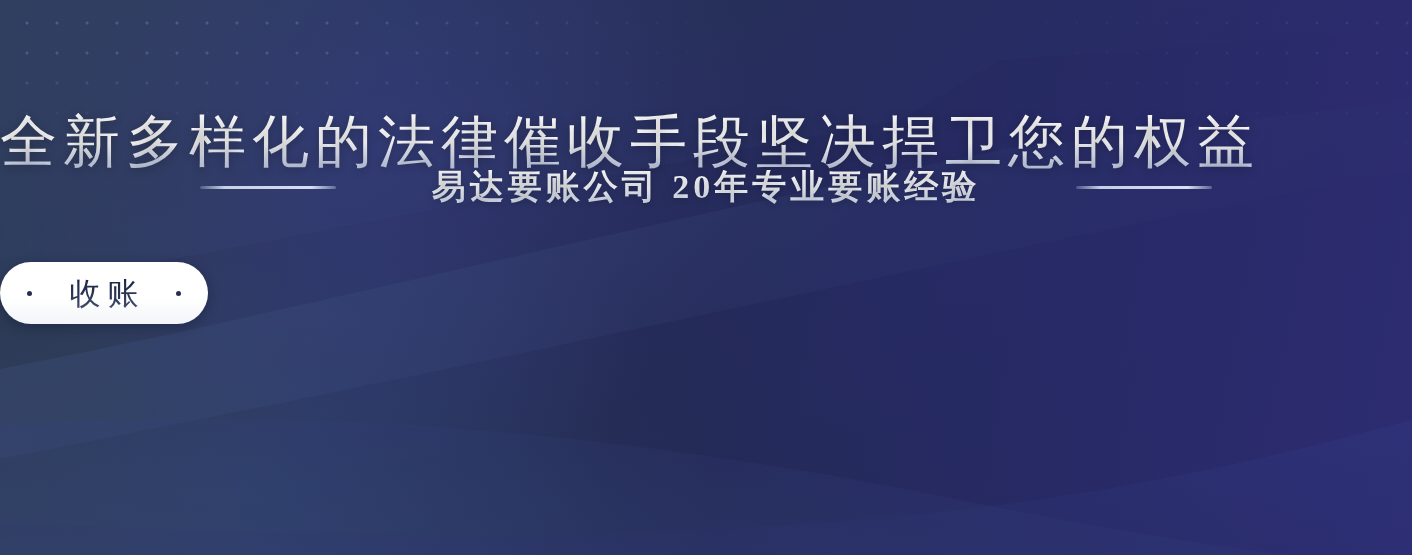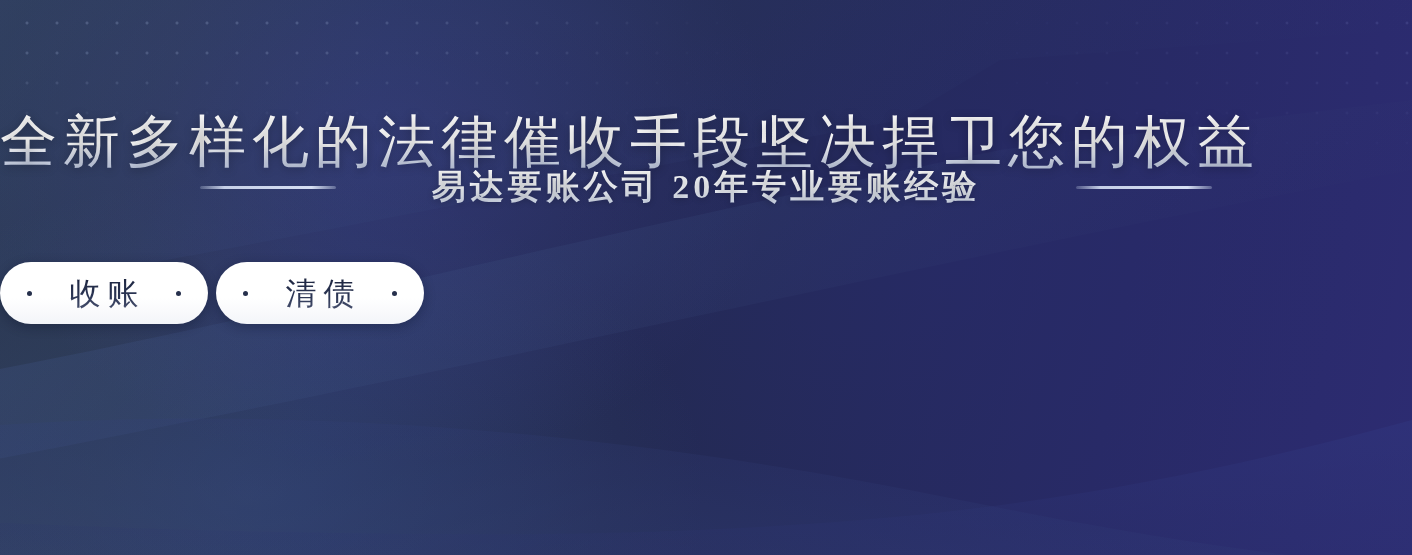--- a/index.html
+++ b/index.html
@@ -145,21 +145,21 @@
     background-clip: text;
     -webkit-text-fill-color: transparent;
     text-shadow: 0 1px 6px rgba(0,0,0,0.22);
   }
 
   .pill-row {
     margin-top: 58px;
     display: flex;
     align-items: center;
     justify-content: center;
-    gap: 8px;
+    gap: 24px;
   }
 
   .pill {
     position: relative;
     width: 208px;
     height: 62px;
     border-radius: 32px;
     background: linear-gradient(180deg, #ffffff 0%, #ffffff 58%, #f3f5f9 100%);
     box-shadow: 0 3px 12px rgba(8,12,34,0.30);
     display: flex;
@@ -252,21 +252,16 @@
     <div class="pill-row">
 
       <div class="pill">
         <span class="pill-dot left"></span>
         <span class="pill-label">收账</span>
         <span class="pill-dot right"></span>
       </div>
 
 
 
-      <div class="pill">
-        <span class="pill-dot left"></span>
-        <span class="pill-label">清债</span>
-        <span class="pill-dot right"></span>
-      </div>
 
     </div>
   </div>
 </div>
 
 </body></html>

